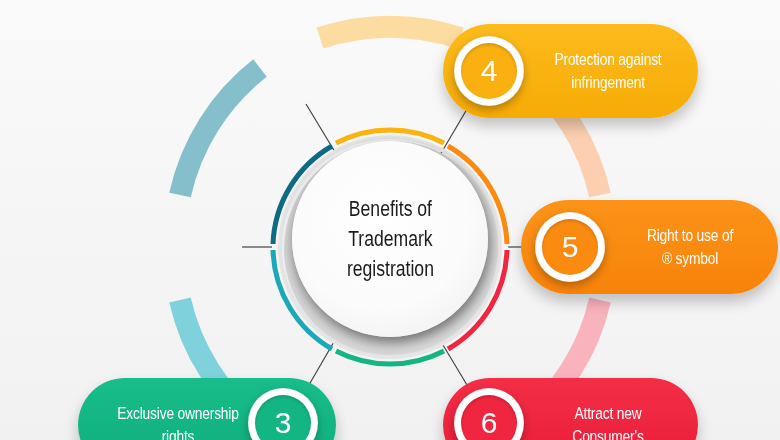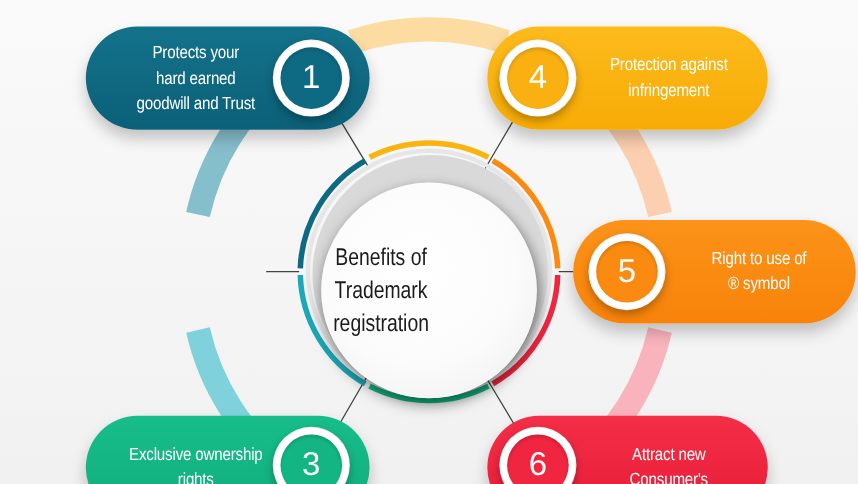--- a/index.html
+++ b/index.html
@@ -26,24 +26,24 @@
     background:#fff; box-shadow: 0 4px 8px rgba(0,0,0,0.28), inset 0 0 0 1px rgba(0,0,0,0.05);
     display:flex; align-items:center; justify-content:center;
   }
   .num-inner {
     width:56px; height:56px; border-radius:50%;
     display:flex; align-items:center; justify-content:center;
     color:#fff; font-size:30px; font-family:"Liberation Sans","DejaVu Sans",sans-serif;
     box-shadow: inset 0 2px 3px rgba(0,0,0,0.15);
   }
   .center-disc {
-    position:absolute; left:292px; top:166px; width:196px; height:196px; border-radius:50%;
+    position:absolute; left:292px; top:141px; width:196px; height:196px; border-radius:50%;
     background: radial-gradient(circle at 45% 40%, #ffffff 0%, #fbfbfb 55%, #ececec 100%);
     box-shadow: 0 6px 14px rgba(0,0,0,0.35), 4px 4px 10px rgba(0,0,0,0.2);
-    display:flex; align-items:center; text-align:center;
+    display:flex; align-items:center; justify-content:center; text-align:center;
   }
   .center-title {
     color:#1b1b1b; font-size:22px; line-height:30px;
     font-family:"Liberation Sans","DejaVu Sans",sans-serif;
     transform: scaleX(0.8);
   }
 </style>
 </head>
 <body>
 
@@ -83,32 +83,20 @@
   </svg>
 
   <div class="center-disc">
     <div class="center-title">
       <div>Benefits of</div>
       <div>Trademark</div>
       <div>registration</div>
     </div>
   </div>
 
-  <div class="pill" style="left:78px; top:24px; width:258px; background:linear-gradient(180deg,#13728a,#0b6078);">
-    <div class="label" style="left:0; width:200px;">
-      <div>
-        <div>Protects your</div>
-        <div>hard earned</div>
-        <div>goodwill and Trust</div>
-      </div>
-    </div>
-    <div class="num-ring" style="left:170px; top:12px;">
-      <div class="num-inner" style="background:#0e6a82;">1</div>
-    </div>
-  </div>
 
   <div class="pill" style="left:443px; top:24px; width:255px; background:linear-gradient(180deg,#fcbb1c,#f7ab05);">
     <div class="num-ring" style="left:11px; top:12px;">
       <div class="num-inner" style="background:#f9b010;">4</div>
     </div>
     <div class="label" style="left:70px; width:190px;">
       <div>
         <div>Protection against</div>
         <div>infringement</div>
       </div>

